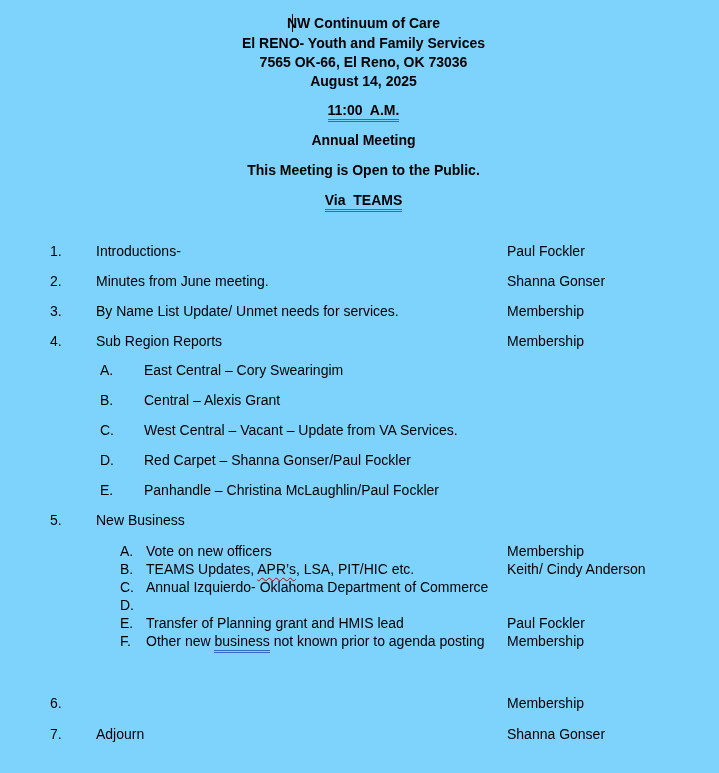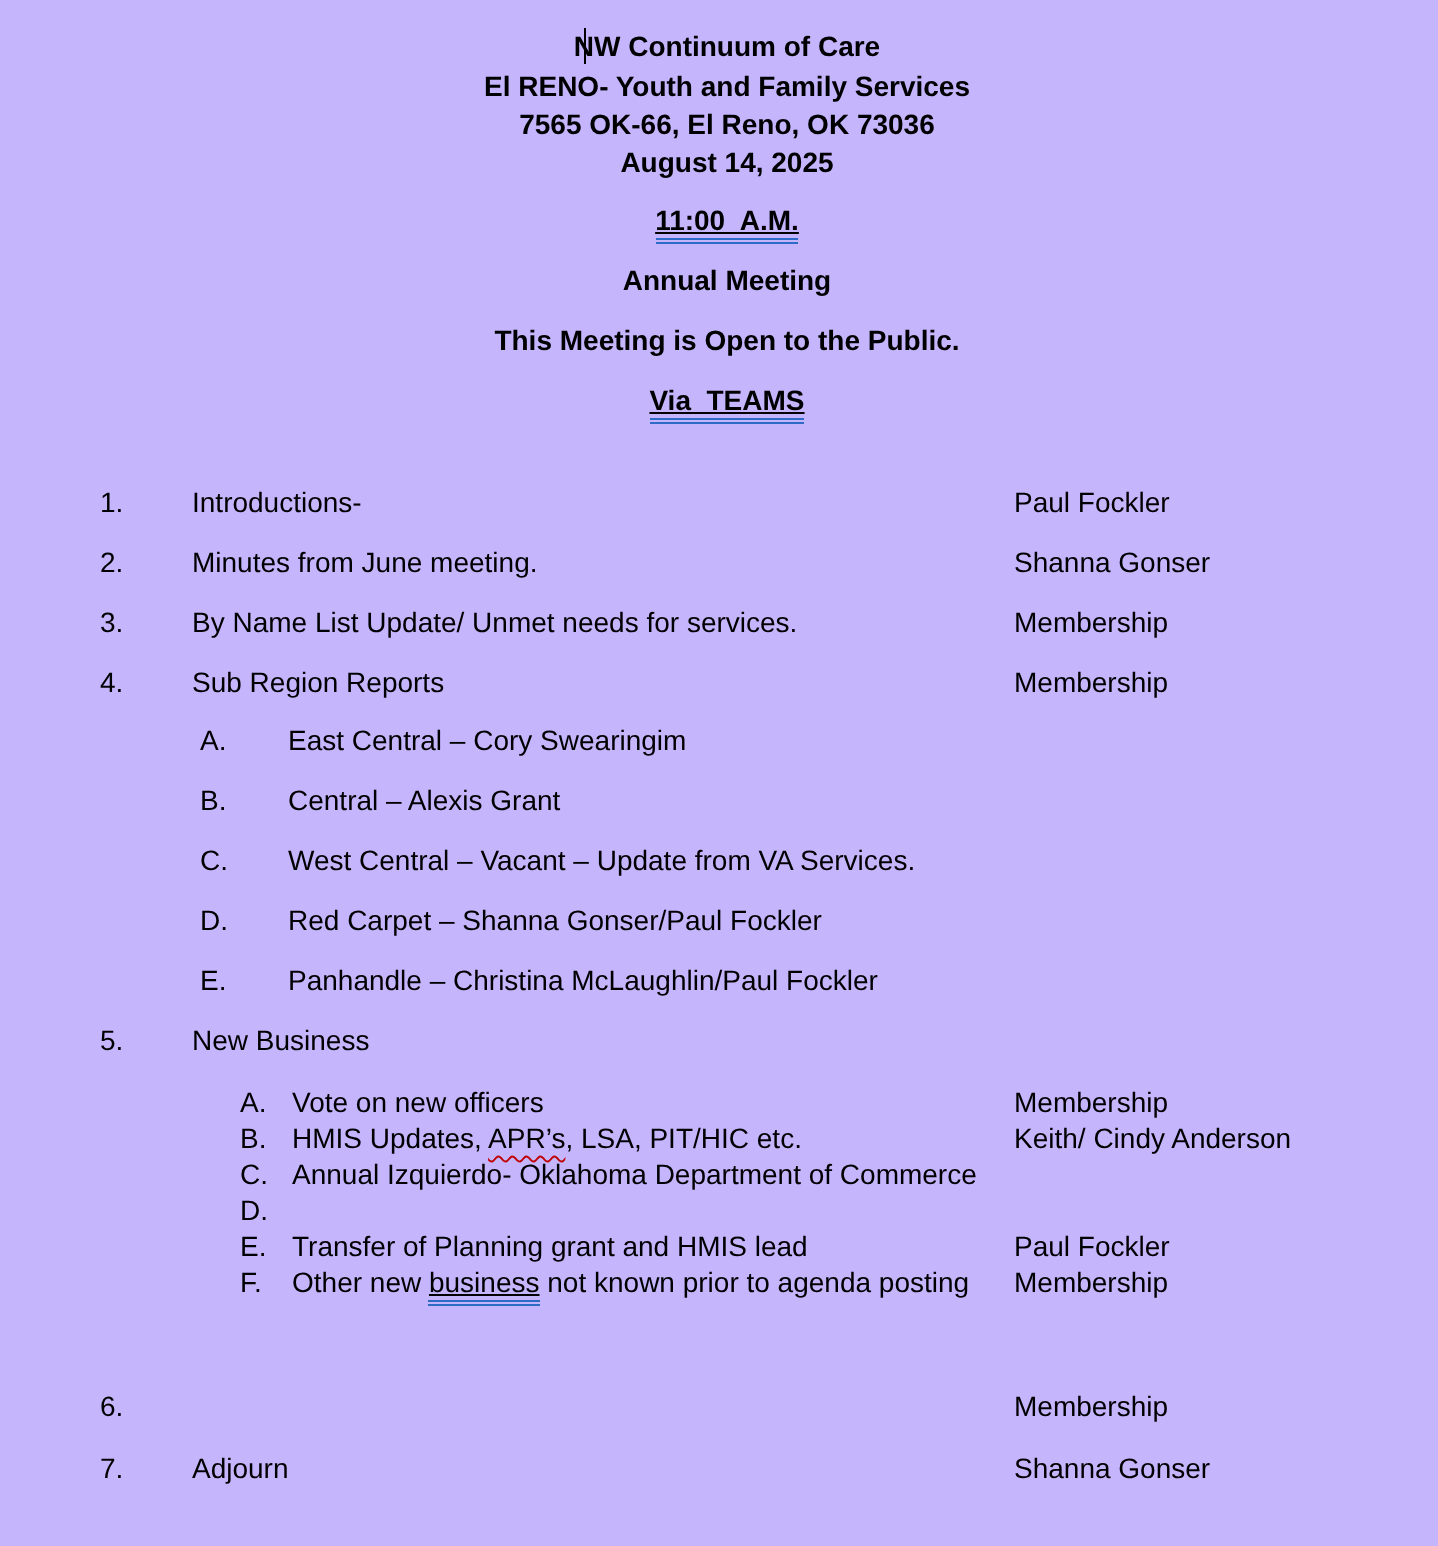--- a/index.html
+++ b/index.html
@@ -2,30 +2,30 @@
 <html><head>
 <meta charset="utf-8">
 <style>
   html,body{margin:0;padding:0;background:#ffffff;}
   body{
     width:719px;height:773px;overflow:hidden;position:relative;
     font-family:"Liberation Sans",sans-serif;
     font-size:14px;color:#000;
     -webkit-font-smoothing:antialiased;
   }
-  .page{position:absolute;inset:0;background:#c4b5fd;}
+  .page{position:absolute;inset:0;background:#7dd3fc;}
   
   .hline{
     position:absolute;left:0;width:719px;text-align:center;
     font-weight:bold;transform:translateX(4px);white-space:pre-wrap;
   }
   .caret{position:absolute;left:292px;top:14px;width:1px;height:18px;background:#000;}
   
   .gram{
-    text-decoration:underline;text-decoration-color:#000;text-decoration-thickness:1.4px;
+    text-decoration-color:#000;text-decoration-thickness:1.4px;
     border-bottom:3px double #2e6bc6;padding-bottom:1px;white-space:pre-wrap;
   }
   
   .sp{
     text-decoration:underline wavy #c00000;text-decoration-thickness:1px;
     text-underline-offset:3px;text-decoration-skip-ink:none;
   }
   
   .row{position:absolute;left:0;width:719px;height:20px;}
   .row .num{position:absolute;left:50px;}
@@ -99,21 +99,21 @@
     <span class="topic">New Business</span>
   </div>
 
   <div class="row sub5" style="top:543px">
     <span class="num">A.</span>
     <span class="topic">Vote on new officers</span>
     <span class="who">Membership</span>
   </div>
   <div class="row sub5" style="top:561px">
     <span class="num">B.</span>
-    <span class="topic"><span>HMIS Updates, </span><span class="sp">APR’s</span><span>, LSA, PIT/HIC etc.</span></span>
+    <span class="topic"><span>TEAMS Updates, </span><span class="sp">APR’s</span><span>, LSA, PIT/HIC etc.</span></span>
     <span class="who">Keith/ Cindy Anderson</span>
   </div>
   <div class="row sub5" style="top:579px">
     <span class="num">C.</span>
     <span class="topic">Annual Izquierdo- Oklahoma Department of Commerce</span>
   </div>
   <div class="row sub5" style="top:597px">
     <span class="num">D.</span>
   </div>
   <div class="row sub5" style="top:615px">

